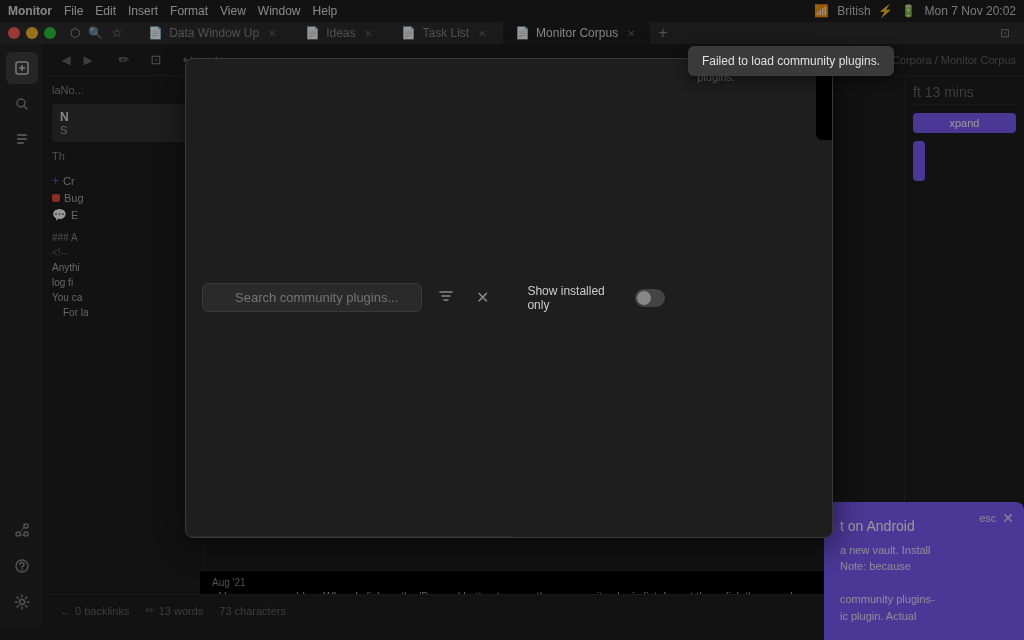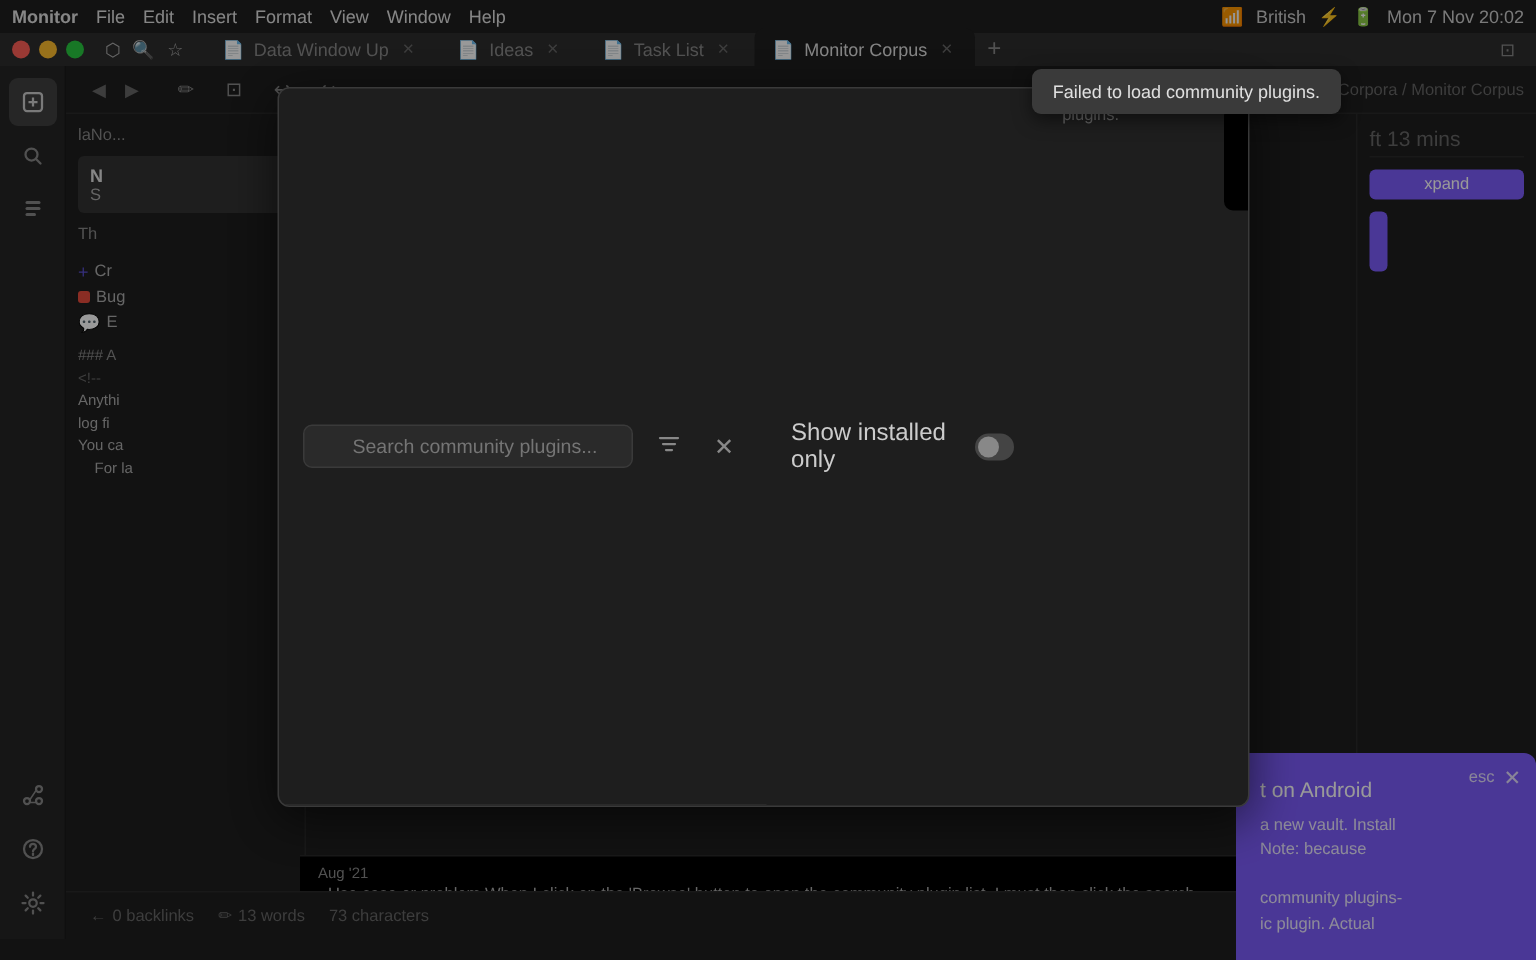--- a/index.html
+++ b/index.html
@@ -188,21 +188,21 @@
       border-radius: 4px;
     }
 
     .modal-subheader {
       padding: 8px 16px;
       display: flex;
       align-items: center;
       gap: 12px;
     }
     .show-installed-label {
-      font-size: 16px;
+      font-size: 12px;
       color: #ccc;
     }
     .toggle {
       width: 32px;
       height: 18px;
       background: #444;
       border-radius: 9px;
       position: relative;
       cursor: pointer;
     }

